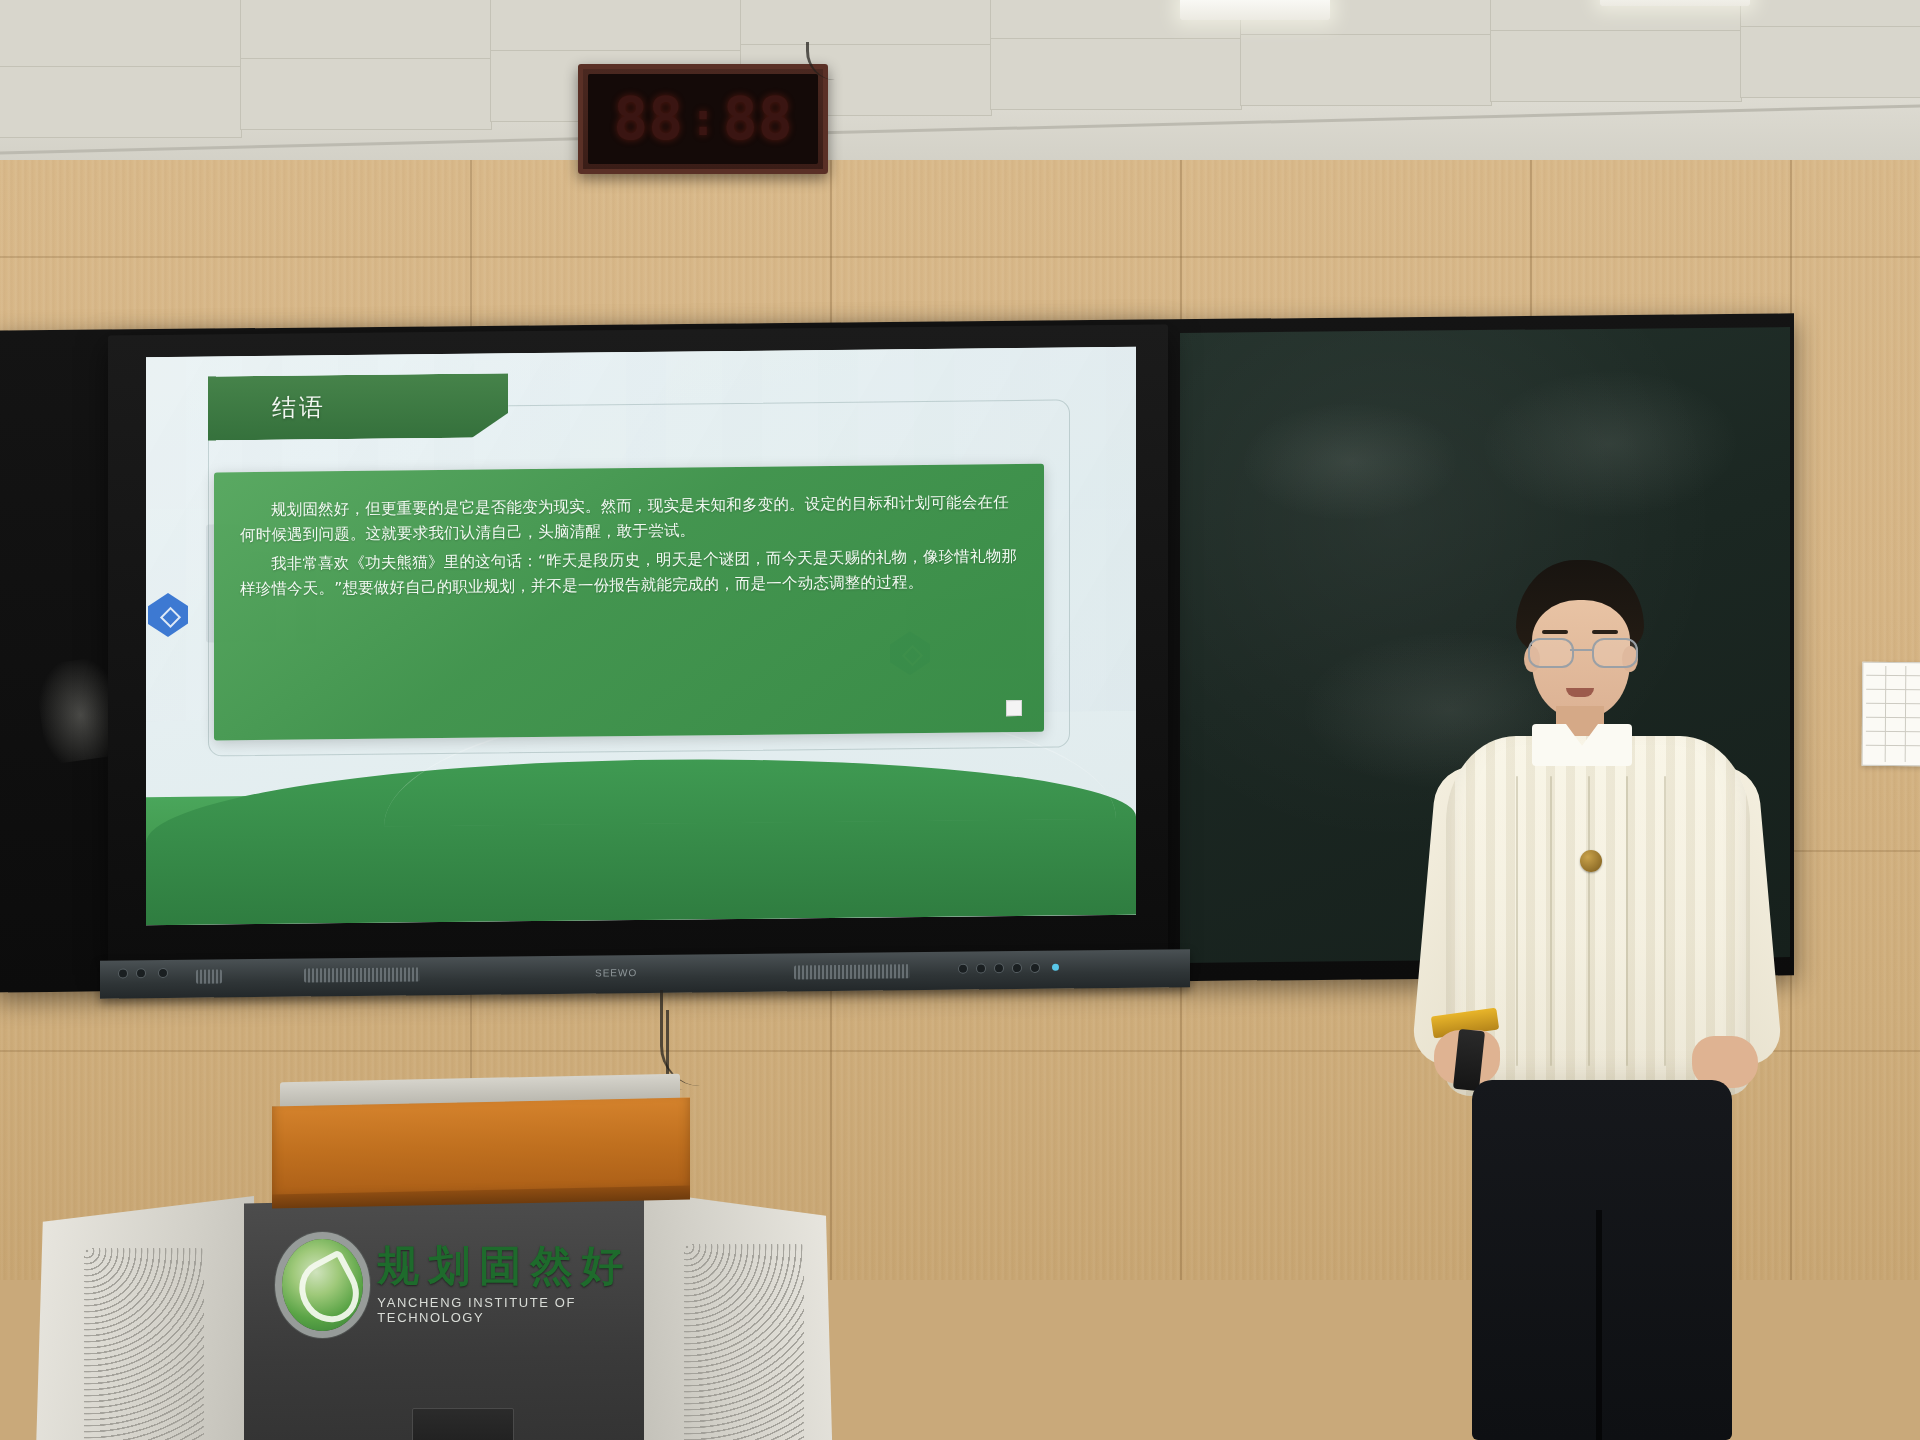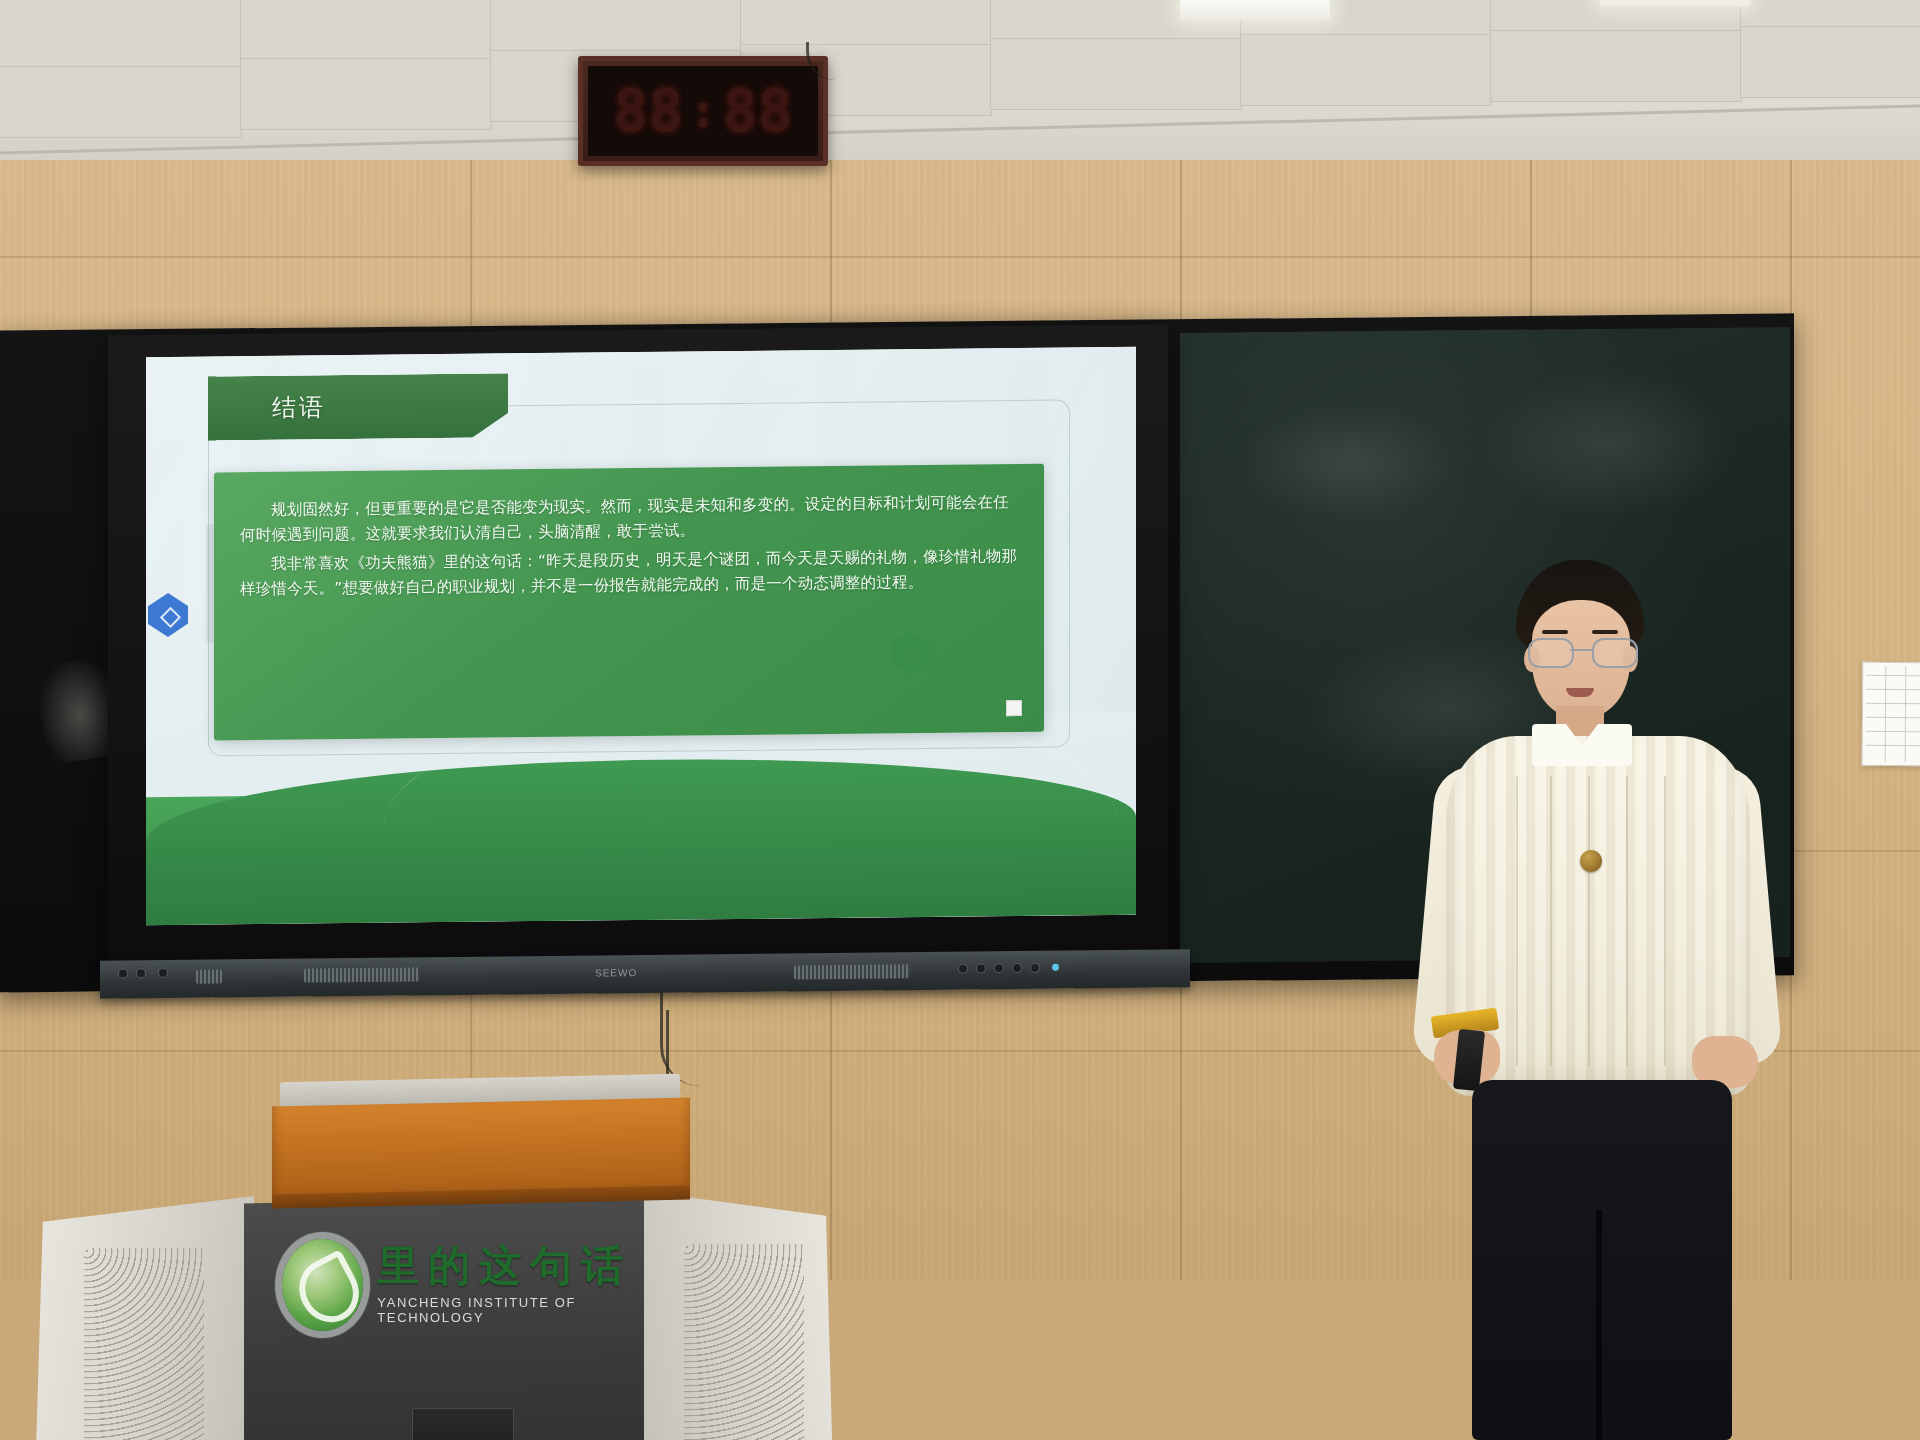--- a/index.html
+++ b/index.html
@@ -33,21 +33,21 @@
         rgba(255,255,255,0.05) 2px,
         rgba(120,80,40,0.045) 4px,
         rgba(255,255,255,0.00) 7px),
       linear-gradient(180deg,#d9b98a 0%,#d6b585 40%,#cfae7c 75%,#c8a673 100%);
   }
   .wall-seam{position:absolute;width:2px;background:rgba(120,85,45,.28);}
   .wall-hseam{position:absolute;height:2px;background:rgba(120,85,45,.22);}
 
   
   .clock{
-    position:absolute;left:578px;top:56px;width:240px;height:100px;
+    position:absolute;left:578px;top:64px;width:240px;height:100px;
     background:linear-gradient(180deg,#4a2820,#3a1d17);
     border:5px solid #5a3026;border-radius:3px;
     box-shadow:0 5px 14px rgba(0,0,0,.45);
   }
   .clock-face{
     position:absolute;inset:5px;background:#140a08;border-radius:2px;
     display:flex;align-items:center;justify-content:center;gap:6px;
   }
   .clock-brand{
     position:absolute;left:9px;top:4px;font-size:7px;color:#8a6a5a;
@@ -512,21 +512,21 @@
 
     <div class="lect-top"></div>
     <div class="lect-wood"></div>
     <div class="lect-wood-edge"></div>
 
     <div class="logo-wrap">
       <div class="logo-seal">
         <div class="seal-ring-text"></div>
       </div>
       <div>
-        <div class="logo-cn">里的这句话</div>
+        <div class="logo-cn">规划固然好</div>
         <div class="logo-en">YANCHENG INSTITUTE OF TECHNOLOGY</div>
       </div>
     </div>
 
     <div class="lect-panel"></div>
   </div>
 
   <div class="person">
     <div class="p-hair"></div>
     <div class="p-face"></div>

